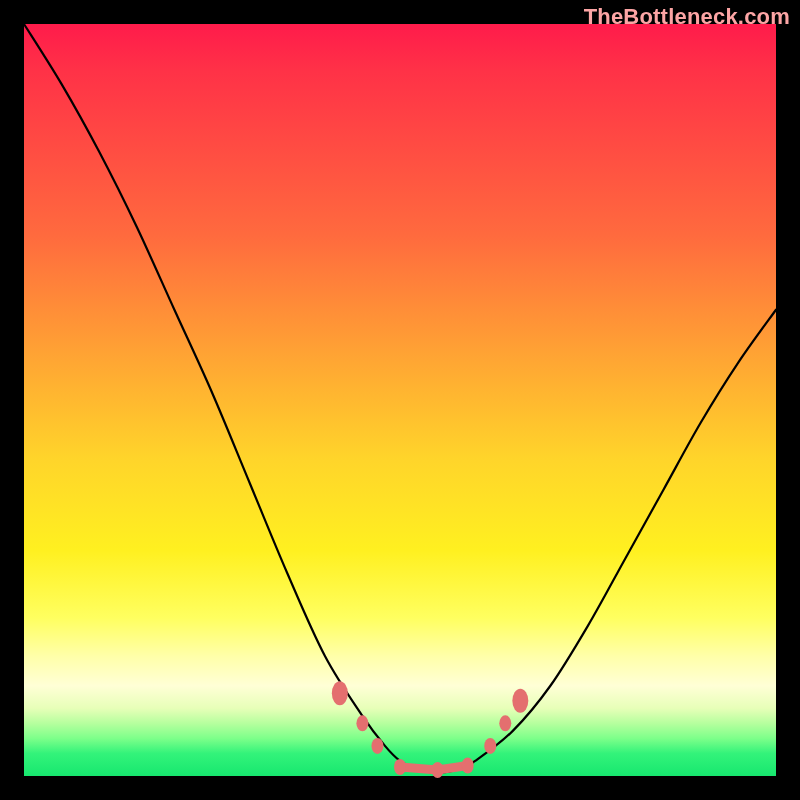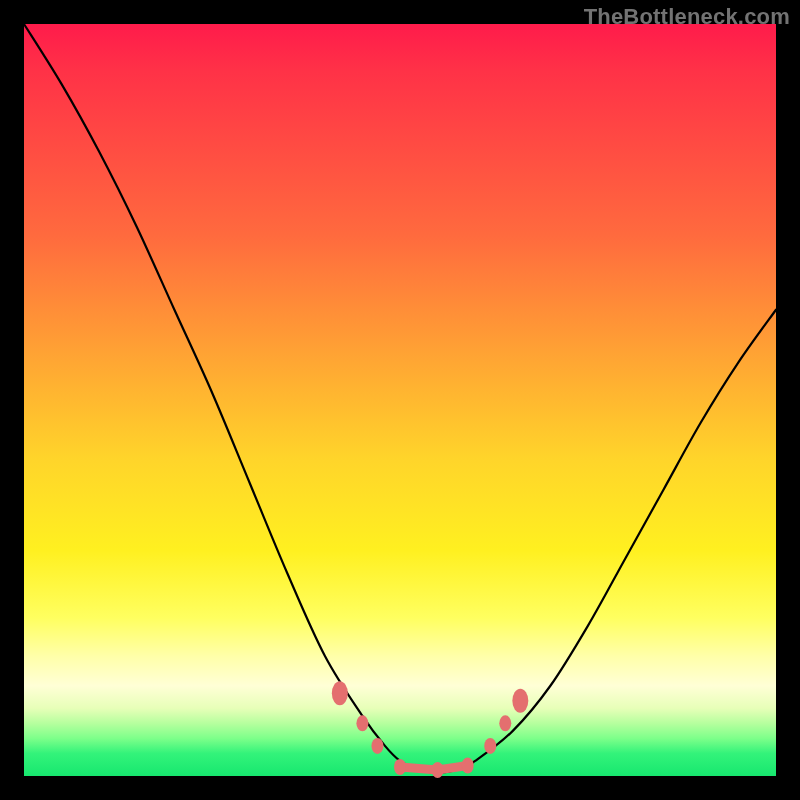--- a/index.html
+++ b/index.html
@@ -42,21 +42,21 @@
       #17e76f 100%
     );
   }
   .watermark {
     position: absolute;
     top: 4px;
     right: 10px;
     font-family: Arial, Helvetica, sans-serif;
     font-size: 22px;
     font-weight: 600;
-    color: #737373;
+    color: #fca5a5;
     letter-spacing: 0.2px;
     user-select: none;
   }
   svg.curve {
     position: absolute;
     left: 0;
     top: 0;
     width: 752px;
     height: 752px;
     overflow: visible;

